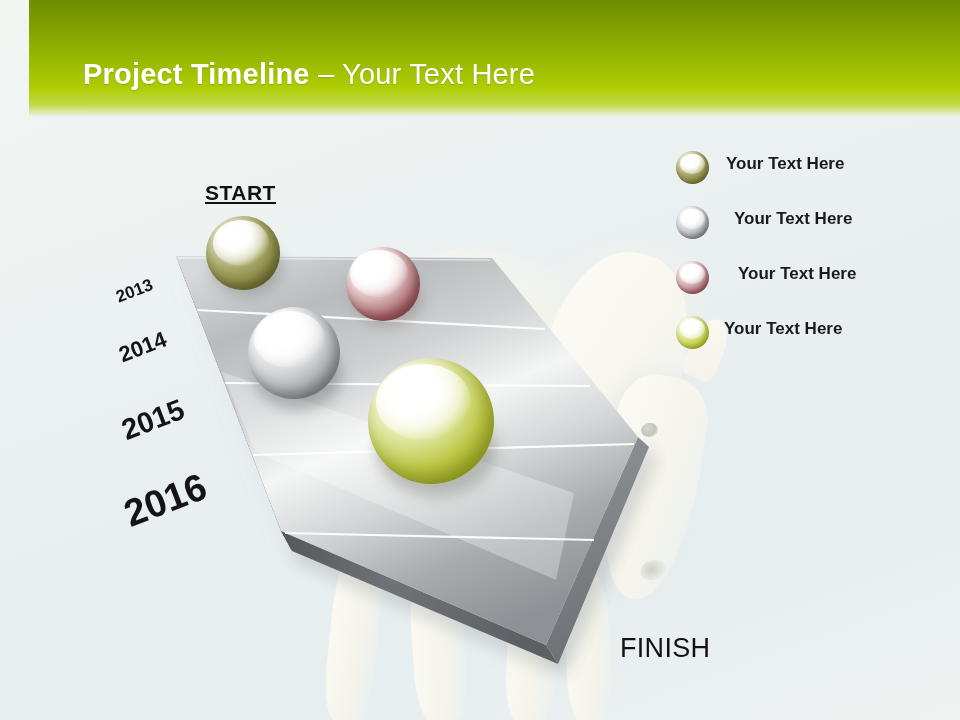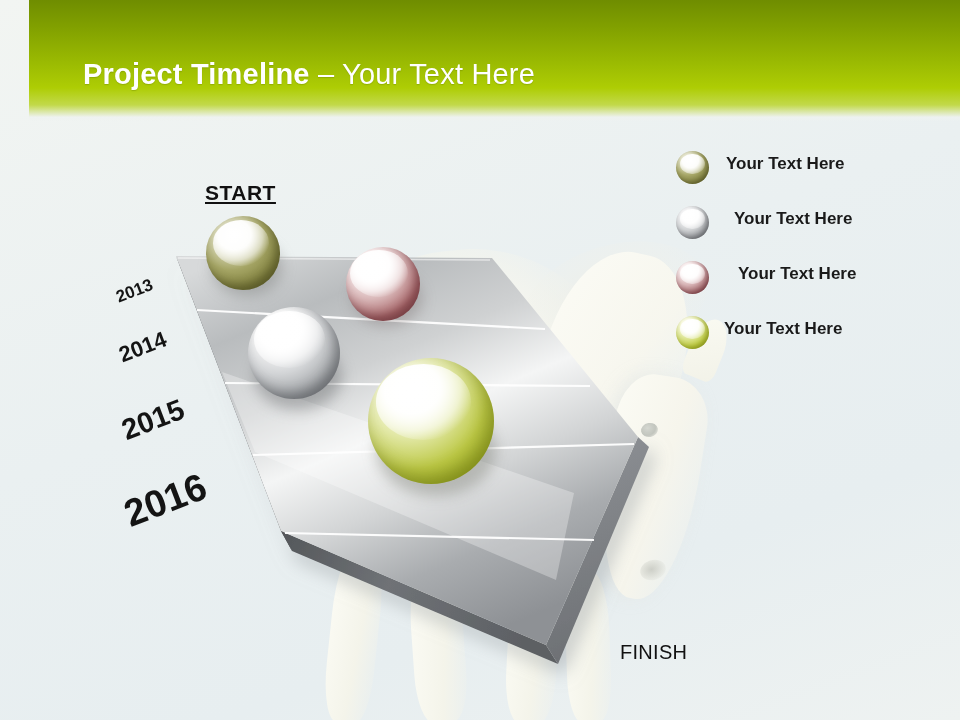--- a/index.html
+++ b/index.html
@@ -99,21 +99,21 @@
   .shadow{position:absolute;border-radius:50%;filter:blur(7px);}
 
   
   .year{
     position:absolute;color:#141414;font-weight:bold;
     transform:rotate(-21deg);transform-origin:left center;white-space:nowrap;
   }
 
   
   #start-label{position:absolute;left:205px;top:181px;font-size:21px;font-weight:bold;color:#111;letter-spacing:.5px;text-decoration:underline;}
-  #finish-label{position:absolute;left:620px;top:633px;font-size:20px;font-weight:normal;color:#111;letter-spacing:.3px;margin-top:8px;}
+  #finish-label{position:absolute;left:620px;top:633px;font-size:27px;font-weight:normal;color:#111;letter-spacing:.3px;}
 
   
   #legend{position:absolute;left:676px;top:148px;width:280px;}
   .legend-row{position:relative;height:55px;}
   .legend-bullet{position:absolute;left:0;top:3px;width:33px;height:33px;border-radius:50%;}
   .legend-bullet .gloss{
     position:absolute;left:13%;top:8%;width:74%;height:62%;border-radius:50%;
     background:radial-gradient(ellipse at 42% 30%, #ffffff 0%, rgba(255,255,255,.95) 40%, rgba(255,255,255,.45) 68%, rgba(255,255,255,0) 85%);
   }
   .legend-text{position:absolute;top:6px;font-size:17px;font-weight:bold;color:#1a1a1a;white-space:nowrap;}

